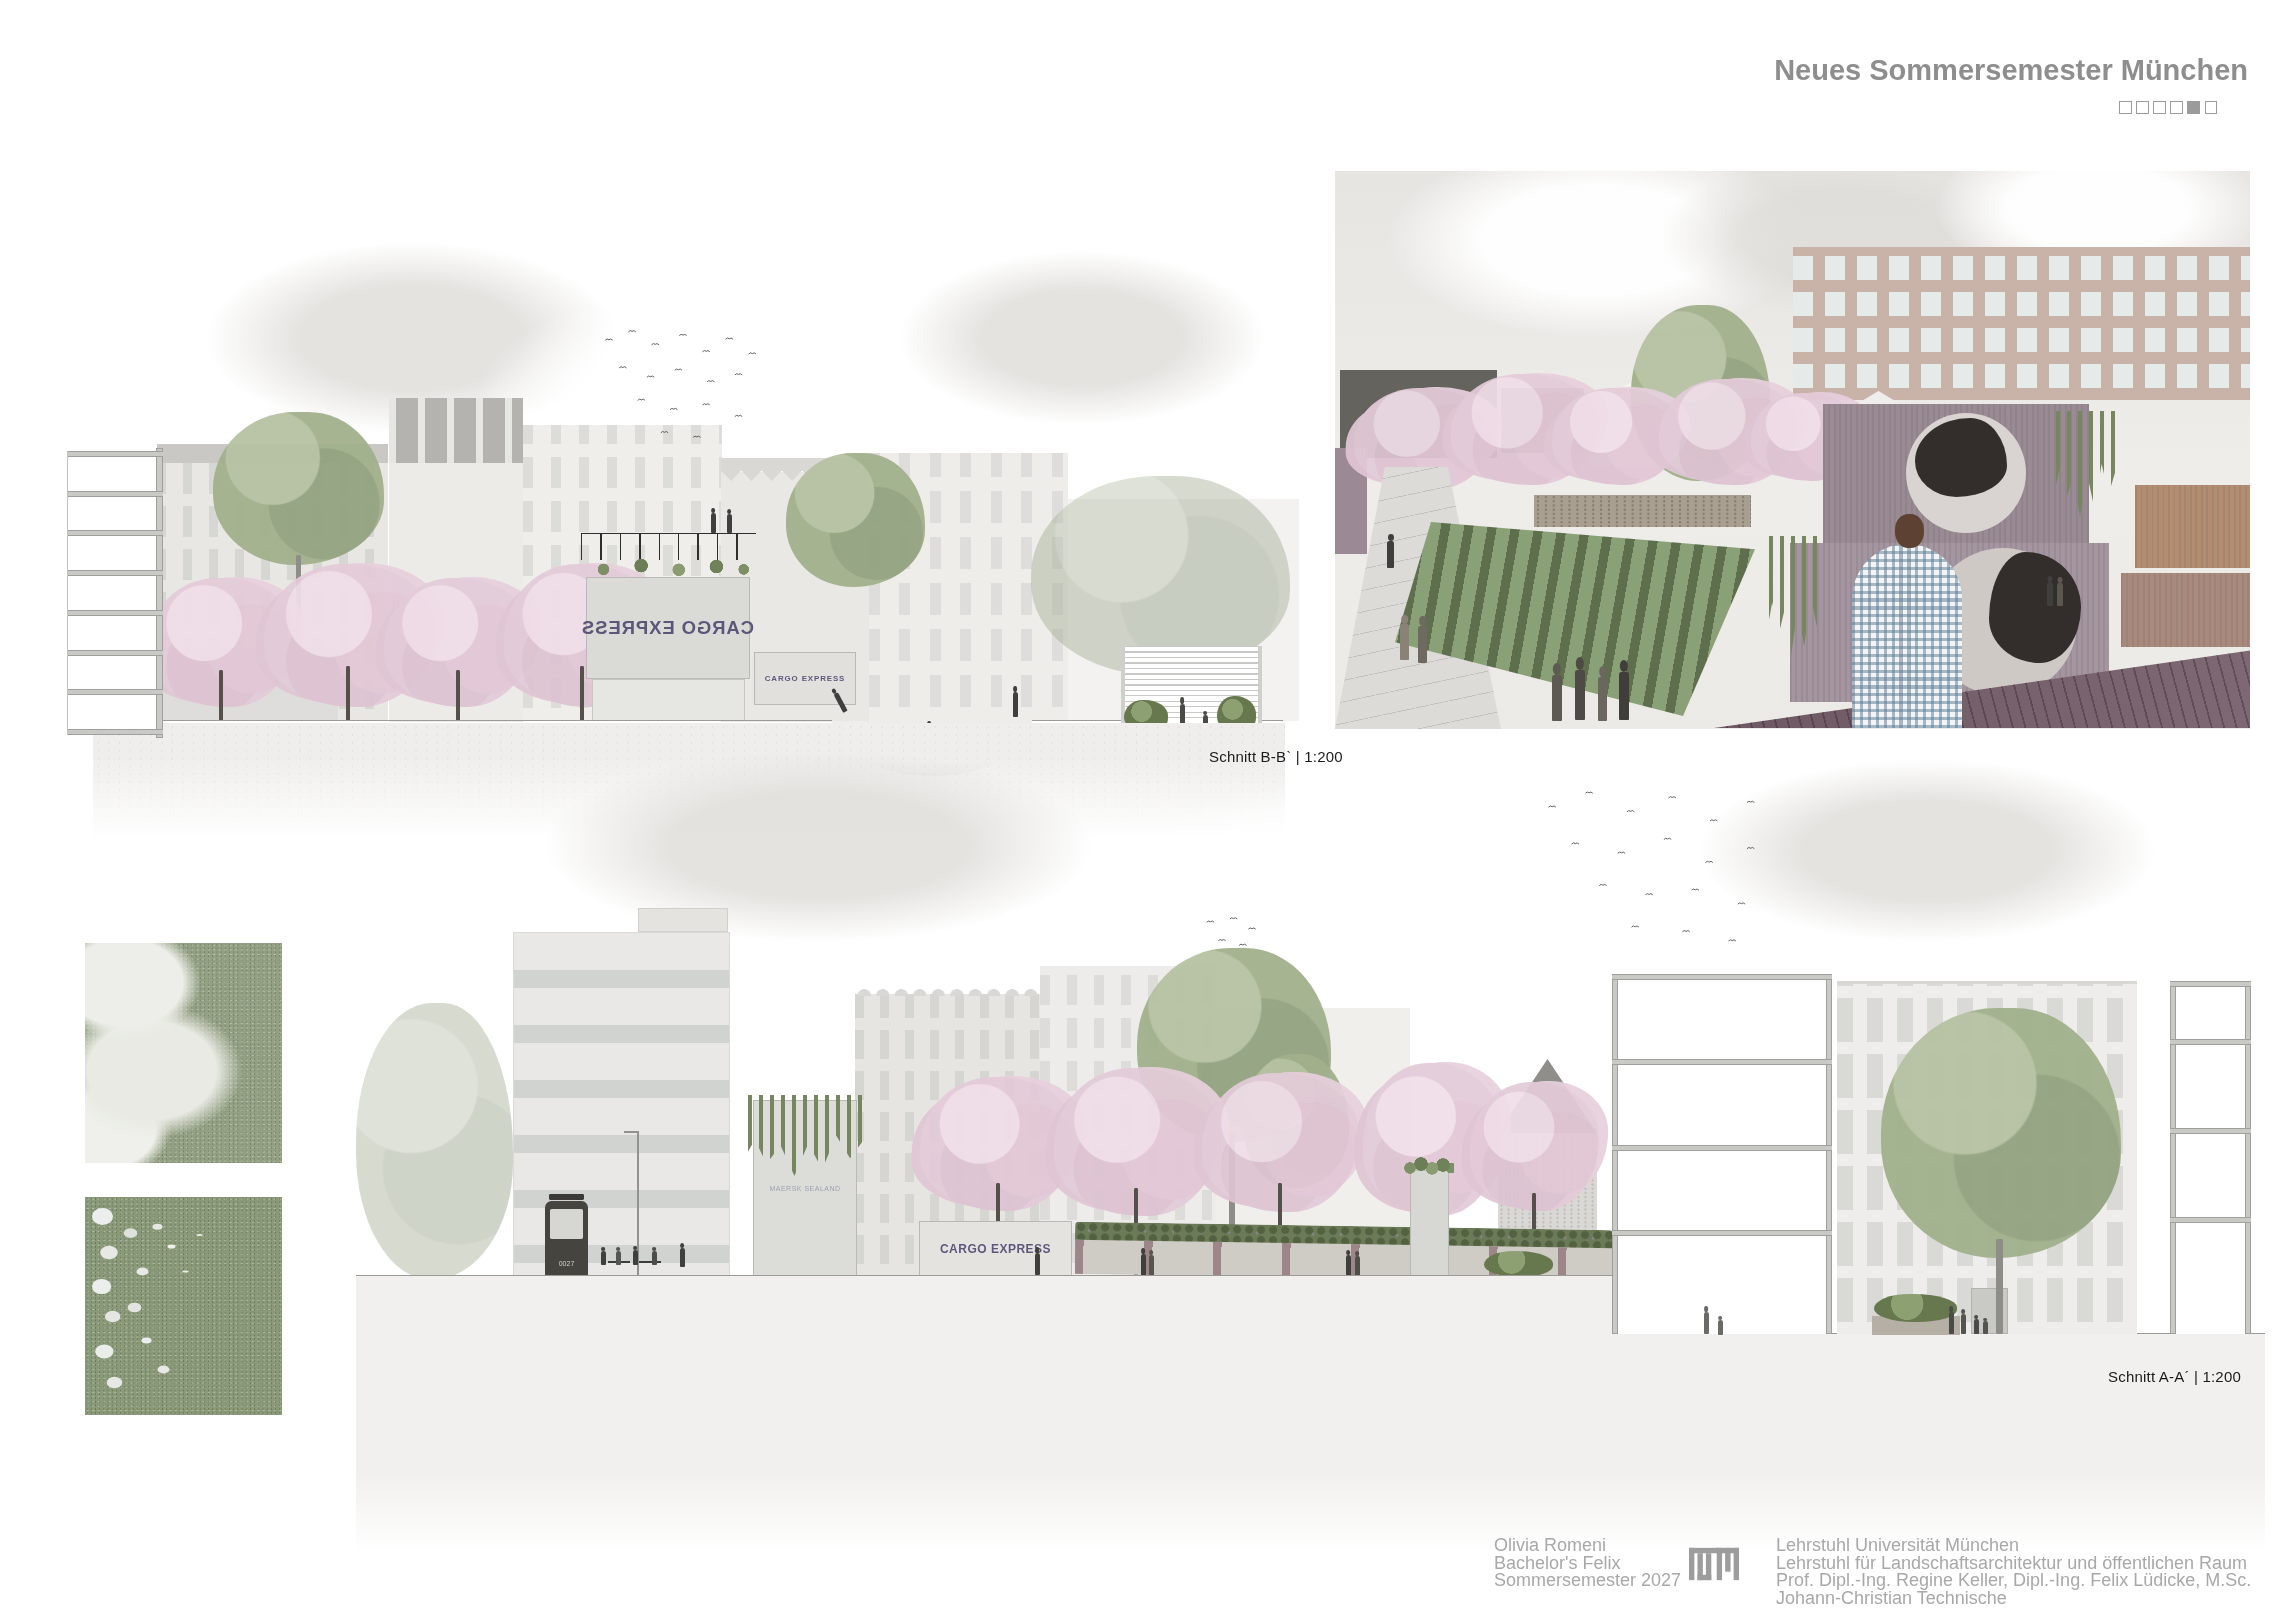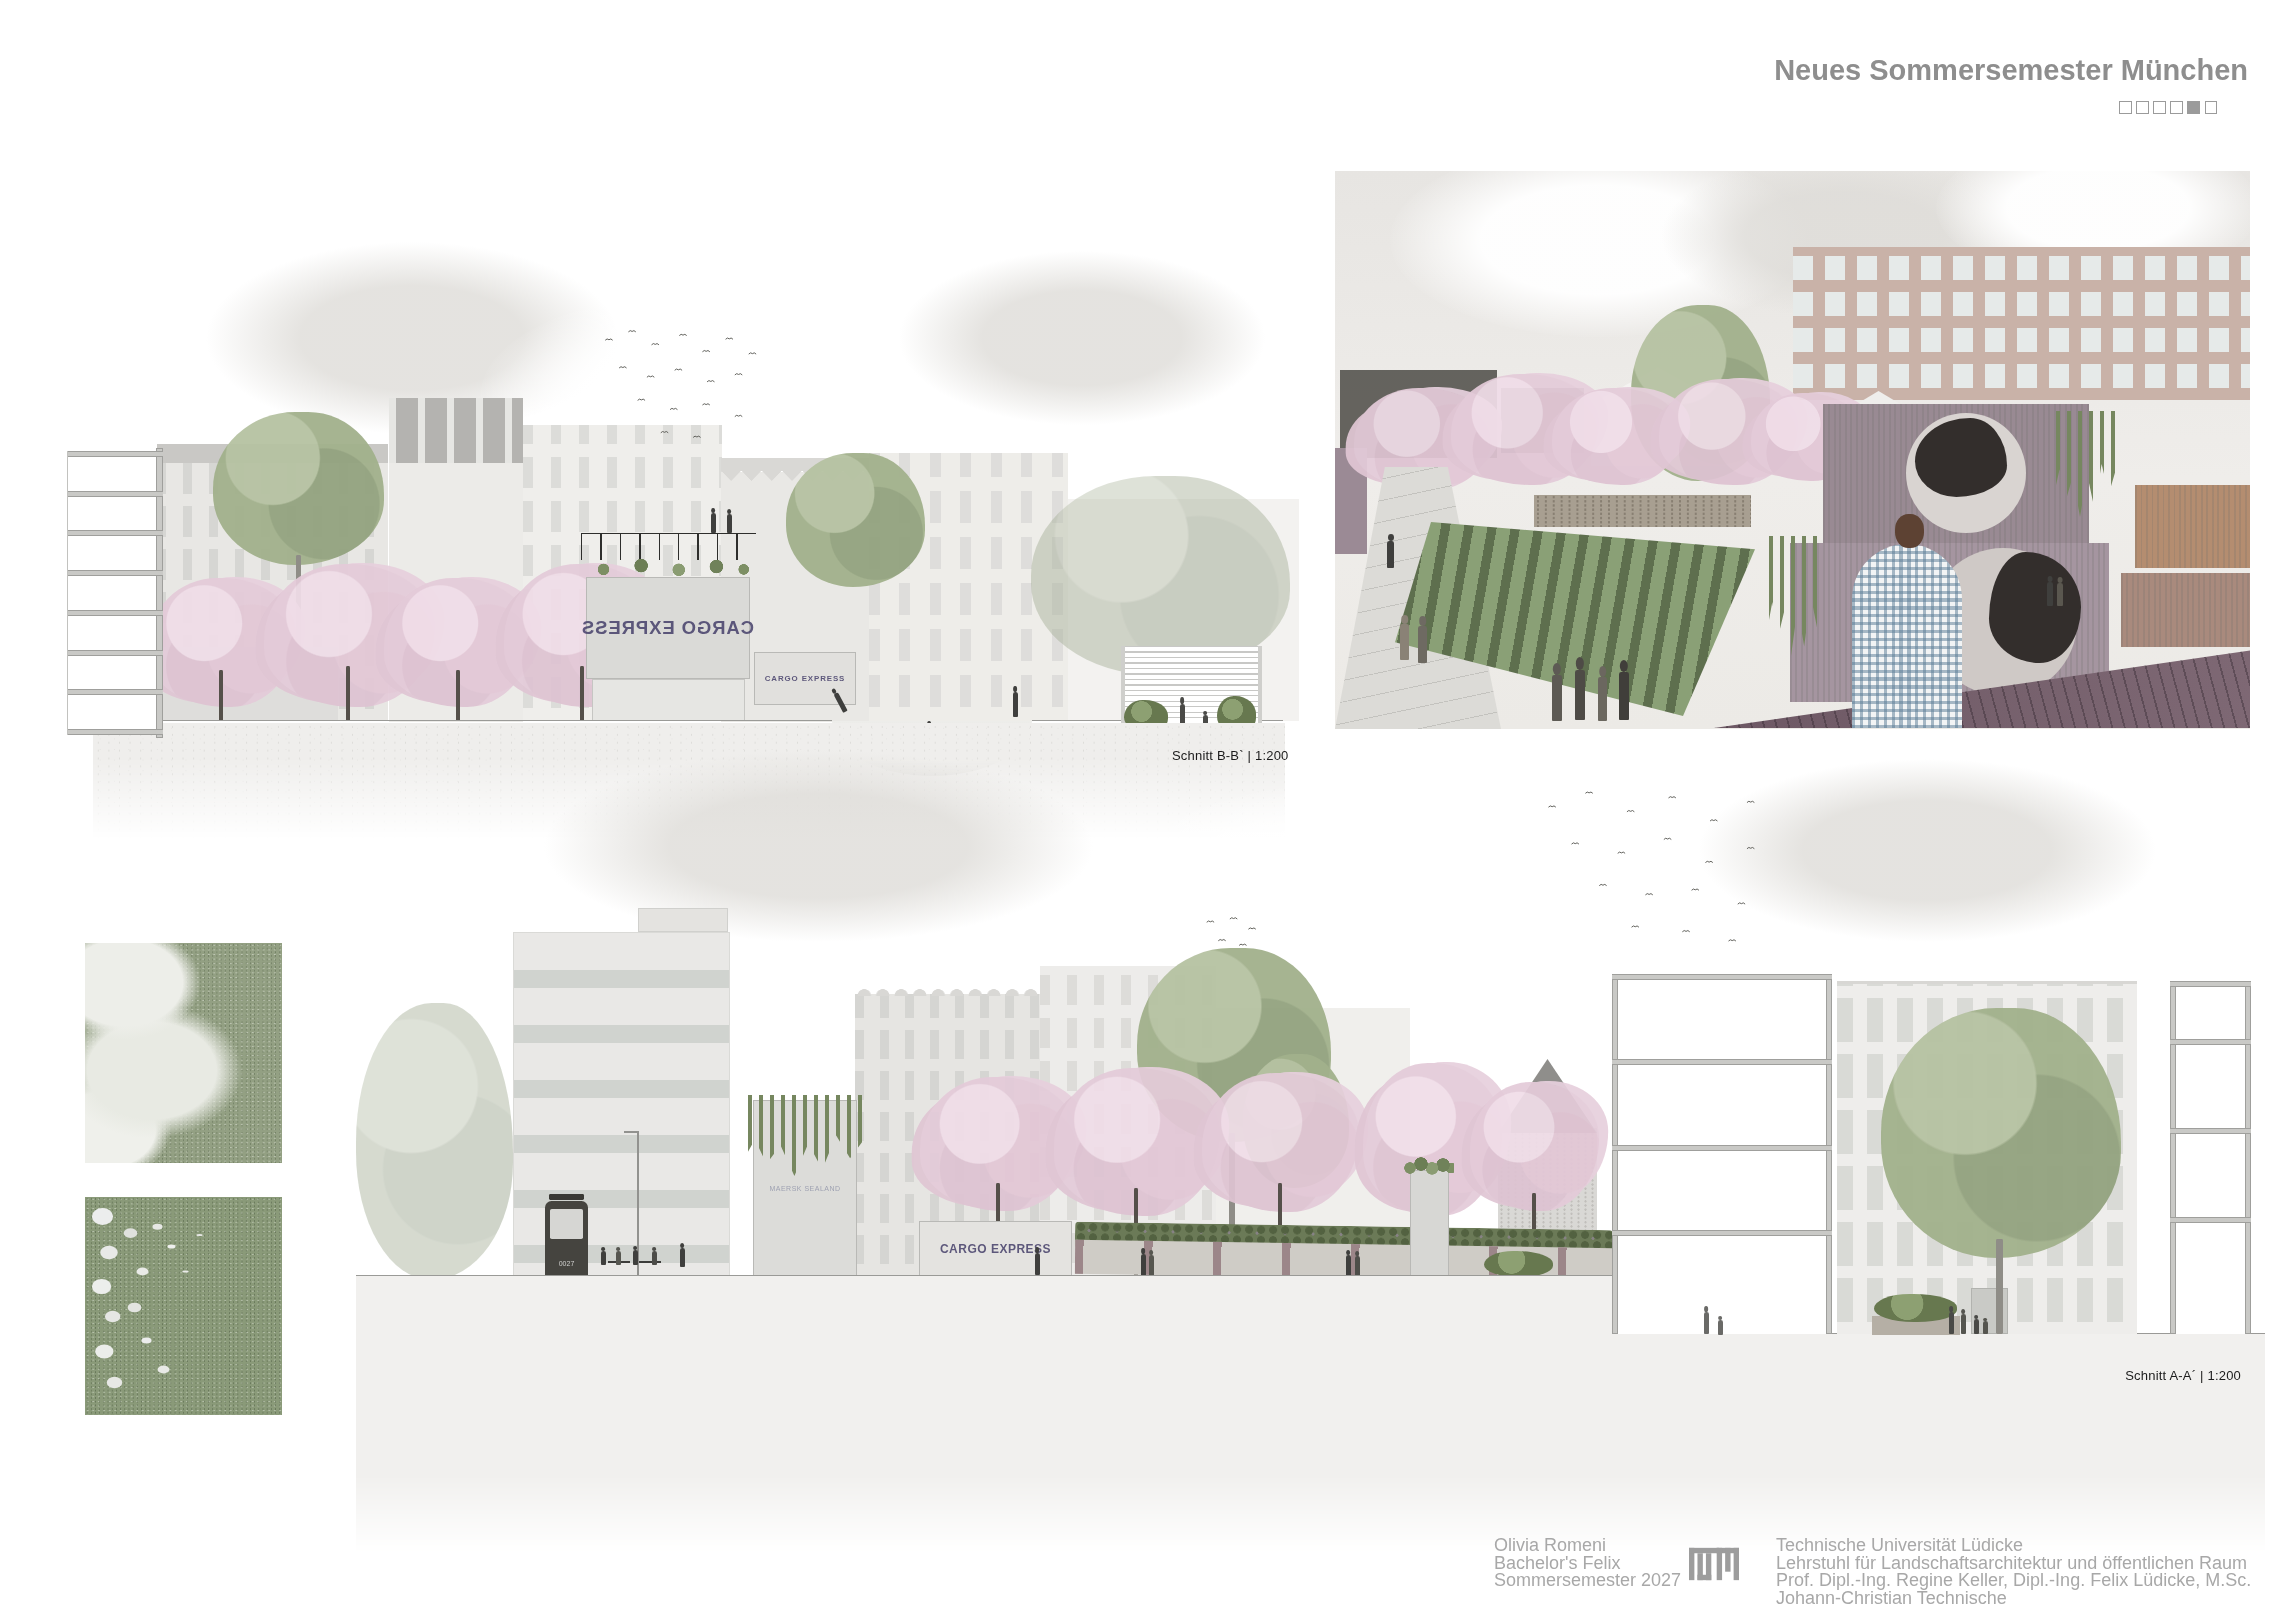--- a/index.html
+++ b/index.html
@@ -31,21 +31,21 @@
   .trunk.gray{background:#8f8d87;}
   .fig{position:absolute;background:#3f3f3d;border-radius:2.3px 2.3px 0.9px 0.9px;width:4.6px;height:15.7px;}
   .fig::before{content:"";position:absolute;top:-26%;left:50%;transform:translateX(-50%);width:82%;height:26%;border-radius:50%;background:inherit;}
   .corrug{background-image:repeating-linear-gradient(90deg,rgba(110,110,106,.22) 0 1.8px,rgba(255,255,255,0) 1.8px 5.5px);}
   .slab{position:absolute;left:0;right:0;height:6px;background:#c9c9c6;border-top:0.9px solid #9f9f9c;border-bottom:0.9px solid #9f9f9c;box-sizing:border-box;}
   .speckle{background-image:
     radial-gradient(circle,rgba(150,148,142,.20) 0.6px,transparent 0.8px),
     radial-gradient(circle,rgba(170,168,160,.15) 0.5px,transparent 0.7px);
     background-size:10.6px 7.9px,14.3px 10.6px;}
   .secline{position:absolute;height:1.4px;background:#9a9a97;}
-  .seclabel{position:absolute;font-size:13px;color:#1b1b1b;letter-spacing:0.2px;}
+  .seclabel{position:absolute;font-size:15px;color:#1b1b1b;letter-spacing:0.2px;margin-left:37px;}
   .mirrored{transform:scaleX(-1);}
   svg.birds{position:absolute;overflow:visible;}
 
   
   #sec-bb{position:absolute;left:65px;top:259px;width:1248px;height:601px;}
   .cutbldg{position:absolute;left:2.3px;top:192px;width:95px;height:284px;background:#fff;border-left:0.9px solid #c2c2bf;}
   .cutbldg .wall{position:absolute;right:0;top:-2.8px;bottom:-2.8px;width:7px;background:#c9c9c6;border:0.9px solid #9f9f9c;box-sizing:border-box;}
   .graffiti{position:absolute;left:51px;top:388px;width:222px;height:74px;background:#dedddb;}
   .cargo{position:absolute;box-sizing:border-box;border:0.9px solid #b9b9b6;background:#dadad7;display:flex;align-items:center;justify-content:center;}
   .cargo-text{font-weight:700;color:#403a66;opacity:.82;letter-spacing:0.9px;white-space:nowrap;}
@@ -456,19 +456,19 @@
       <rect x="44" y="14" width="14" height="70"></rect>
       <rect x="22" y="70" width="36" height="14"></rect>
       <rect x="72" y="0" width="58" height="14"></rect>
       <rect x="72" y="0" width="14" height="84"></rect>
       <rect x="94" y="0" width="14" height="62"></rect>
       <rect x="116" y="0" width="14" height="84"></rect>
     </g>
   </svg>
 
   <div class="credit" style="left:1776px;top:1537px;">
-    <div>Technische Universität Lüdicke</div>
+    <div>Lehrstuhl Universität München</div>
     <div>Lehrstuhl für Landschaftsarchitektur und öffentlichen Raum</div>
     <div>Prof. Dipl.-Ing. Regine Keller, Dipl.-Ing. Felix Lüdicke, M.Sc. Johann-Christian Technische</div>
   </div>
 
 </div>
 
 
 </body></html>

